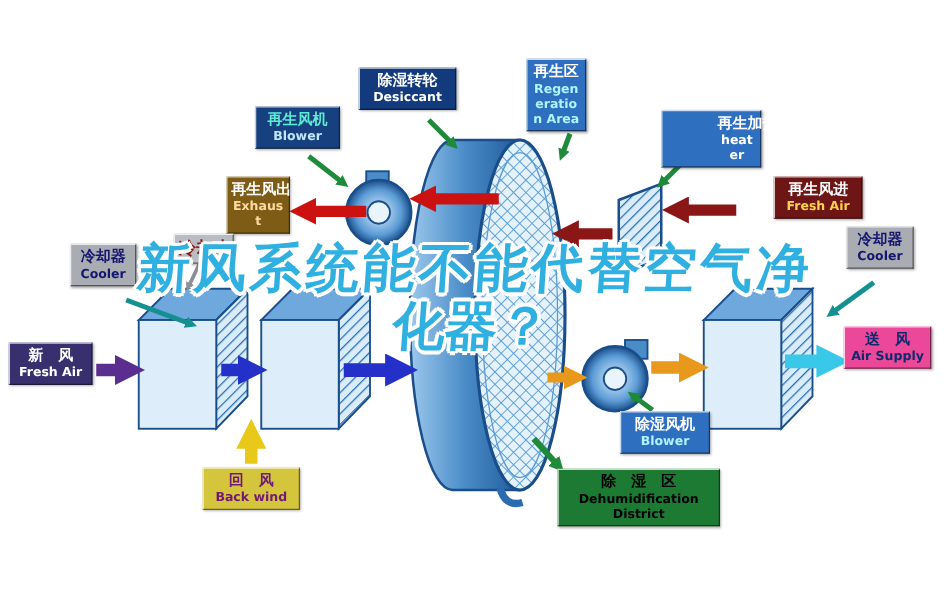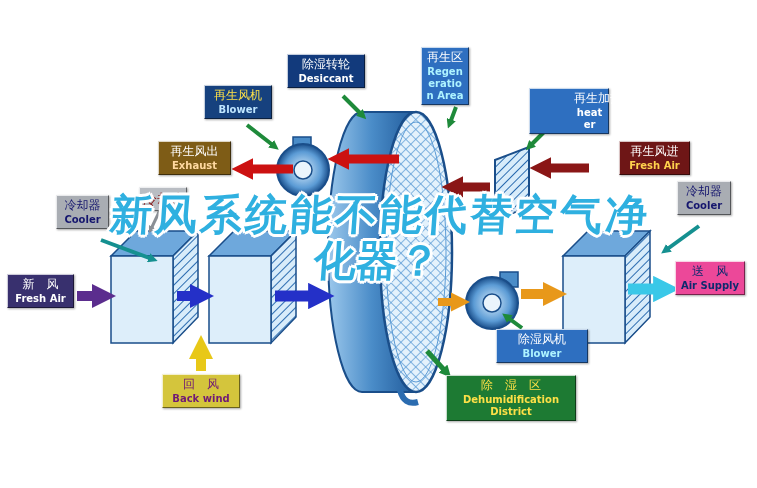--- a/index.html
+++ b/index.html
@@ -3,42 +3,42 @@
 <meta charset="utf-8">
 <style>
   html,body{margin:0;padding:0;background:#ffffff;}
   #canvas{position:relative;width:757px;height:488px;overflow:hidden;background:#ffffff;
           font-family:"DejaVu Sans","Liberation Sans",sans-serif;}
   #diagram-svg{position:absolute;left:0;top:0;z-index:1;}
 
   .lbl{position:absolute;z-index:10;text-align:center;padding:2px 3px;box-sizing:border-box;
        border:1px solid;border-color:rgba(255,255,255,.75) rgba(0,0,0,.5) rgba(0,0,0,.5) rgba(255,255,255,.75);
        box-shadow:1px 1px 2px rgba(0,0,0,.35);}
-  .lbl .zh{display:block;font-size:12px;font-weight:normal;line-height:1.3;white-space:nowrap;}
+  .lbl .zh{display:block;font-size:12px;font-weight:bold;line-height:1.3;white-space:nowrap;}
   .lbl .en{display:block;font-size:10px;font-weight:bold;line-height:1.2;word-wrap:break-word;}
 
   .desiccant{background:#123a7c;color:#ffffff;}
   .regen-area{background:#2e6fc0;}
   .regen-area .zh{color:#ffffff;} .regen-area .en{color:#aef3ff;}
   .regen-blower{background:#16417e;}
-  .regen-blower .zh{color:#fde047;} .regen-blower .en{color:#bfe6ff;}
+  .regen-blower .zh{color:#5eead4;} .regen-blower .en{color:#bfe6ff;}
   .regen-heater{background:#2e6fc0;color:#ffffff;padding-left:44px;}
   .exhaust{background:#7e5c16;}
   .exhaust .zh{color:#ffffff;} .exhaust .en{color:#ffd9a0;}
   .regen-fresh{background:#6e1616;margin-left:28px;}
   .regen-fresh .zh{color:#ffffff;} .regen-fresh .en{color:#ffd24d;}
   .cooler{background:#a9adb3;color:#15166e;}
   .cooling-water{background:#b9bdc3;color:#8a1a1a;}
   .cooling-water .zh{font-size:14px;}
   .fresh-air{background:#38306e;color:#ffffff;}
   .back-wind{background:#d4c53c;color:#701a75;}
   .air-supply{background:#ec4899;color:#0e2a6e;}
   .dehumid-blower{background:#2e6fc0;}
   .dehumid-blower .zh{color:#ffffff;} .dehumid-blower .en{color:#aef3ff;}
-  .dehumid-district{background:#1d7a33;color:#fde047;}
+  .dehumid-district{background:#1d7a33;color:#000000;}
 
   .wm{position:absolute;z-index:50;left:0;right:0;top:192px;text-align:center;
       pointer-events:none;transform:skewX(-4deg);font-weight:bold;color:#2fb0e0;
       text-shadow:-2px -2px 0 #fff,2px -2px 0 #fff,-2px 2px 0 #fff,2px 2px 0 #fff,
                   -3px 0 0 #fff,3px 0 0 #fff,0 -3px 0 #fff,0 3px 0 #fff;}
   .wm .l1{display:block;font-size:42px;line-height:46px;letter-spacing:3px;}
   .wm .l2{display:block;font-size:42px;line-height:46px;}
 </style>
 </head>
 <body>
@@ -178,21 +178,21 @@
   <div class="lbl regen-blower" style="left:204px;top:85px;width:68px">
     <span class="zh">再生风机</span>
     <span class="en">Blower</span>
   </div>
 
   <div class="lbl regen-heater" style="left:529px;top:88px;width:80px">
     <span class="zh">再生加热器</span>
     <span class="en">heater</span>
   </div>
 
-  <div class="lbl exhaust" style="left:158px;top:141px;width:73px">
+  <div class="lbl exhaust" style="left:181px;top:141px;width:51px">
     <span class="zh">再生风出</span>
     <span class="en">Exhaust</span>
   </div>
 
   <div class="lbl regen-fresh" style="left:591px;top:141px;width:71px">
     <span class="zh">再生风进</span>
     <span class="en">Fresh Air</span>
   </div>
 
   <div class="lbl cooler" style="left:56px;top:195px;width:53px">
@@ -217,21 +217,21 @@
   <div class="lbl back-wind" style="left:162px;top:374px;width:78px">
     <span class="zh">回　风</span>
     <span class="en">Back wind</span>
   </div>
 
   <div class="lbl air-supply" style="left:675px;top:261px;width:70px">
     <span class="zh">送　风</span>
     <span class="en">Air Supply</span>
   </div>
 
-  <div class="lbl dehumid-blower" style="left:496px;top:329px;width:92px">
+  <div class="lbl dehumid-blower" style="left:496px;top:329px;width:72px">
     <span class="zh">除湿风机</span>
     <span class="en">Blower</span>
   </div>
 
   <div class="lbl dehumid-district" style="left:446px;top:375px;width:130px">
     <span class="zh">除　湿　区</span>
     <span class="en">Dehumidification</span>
     <span class="en">District</span>
   </div>
 

